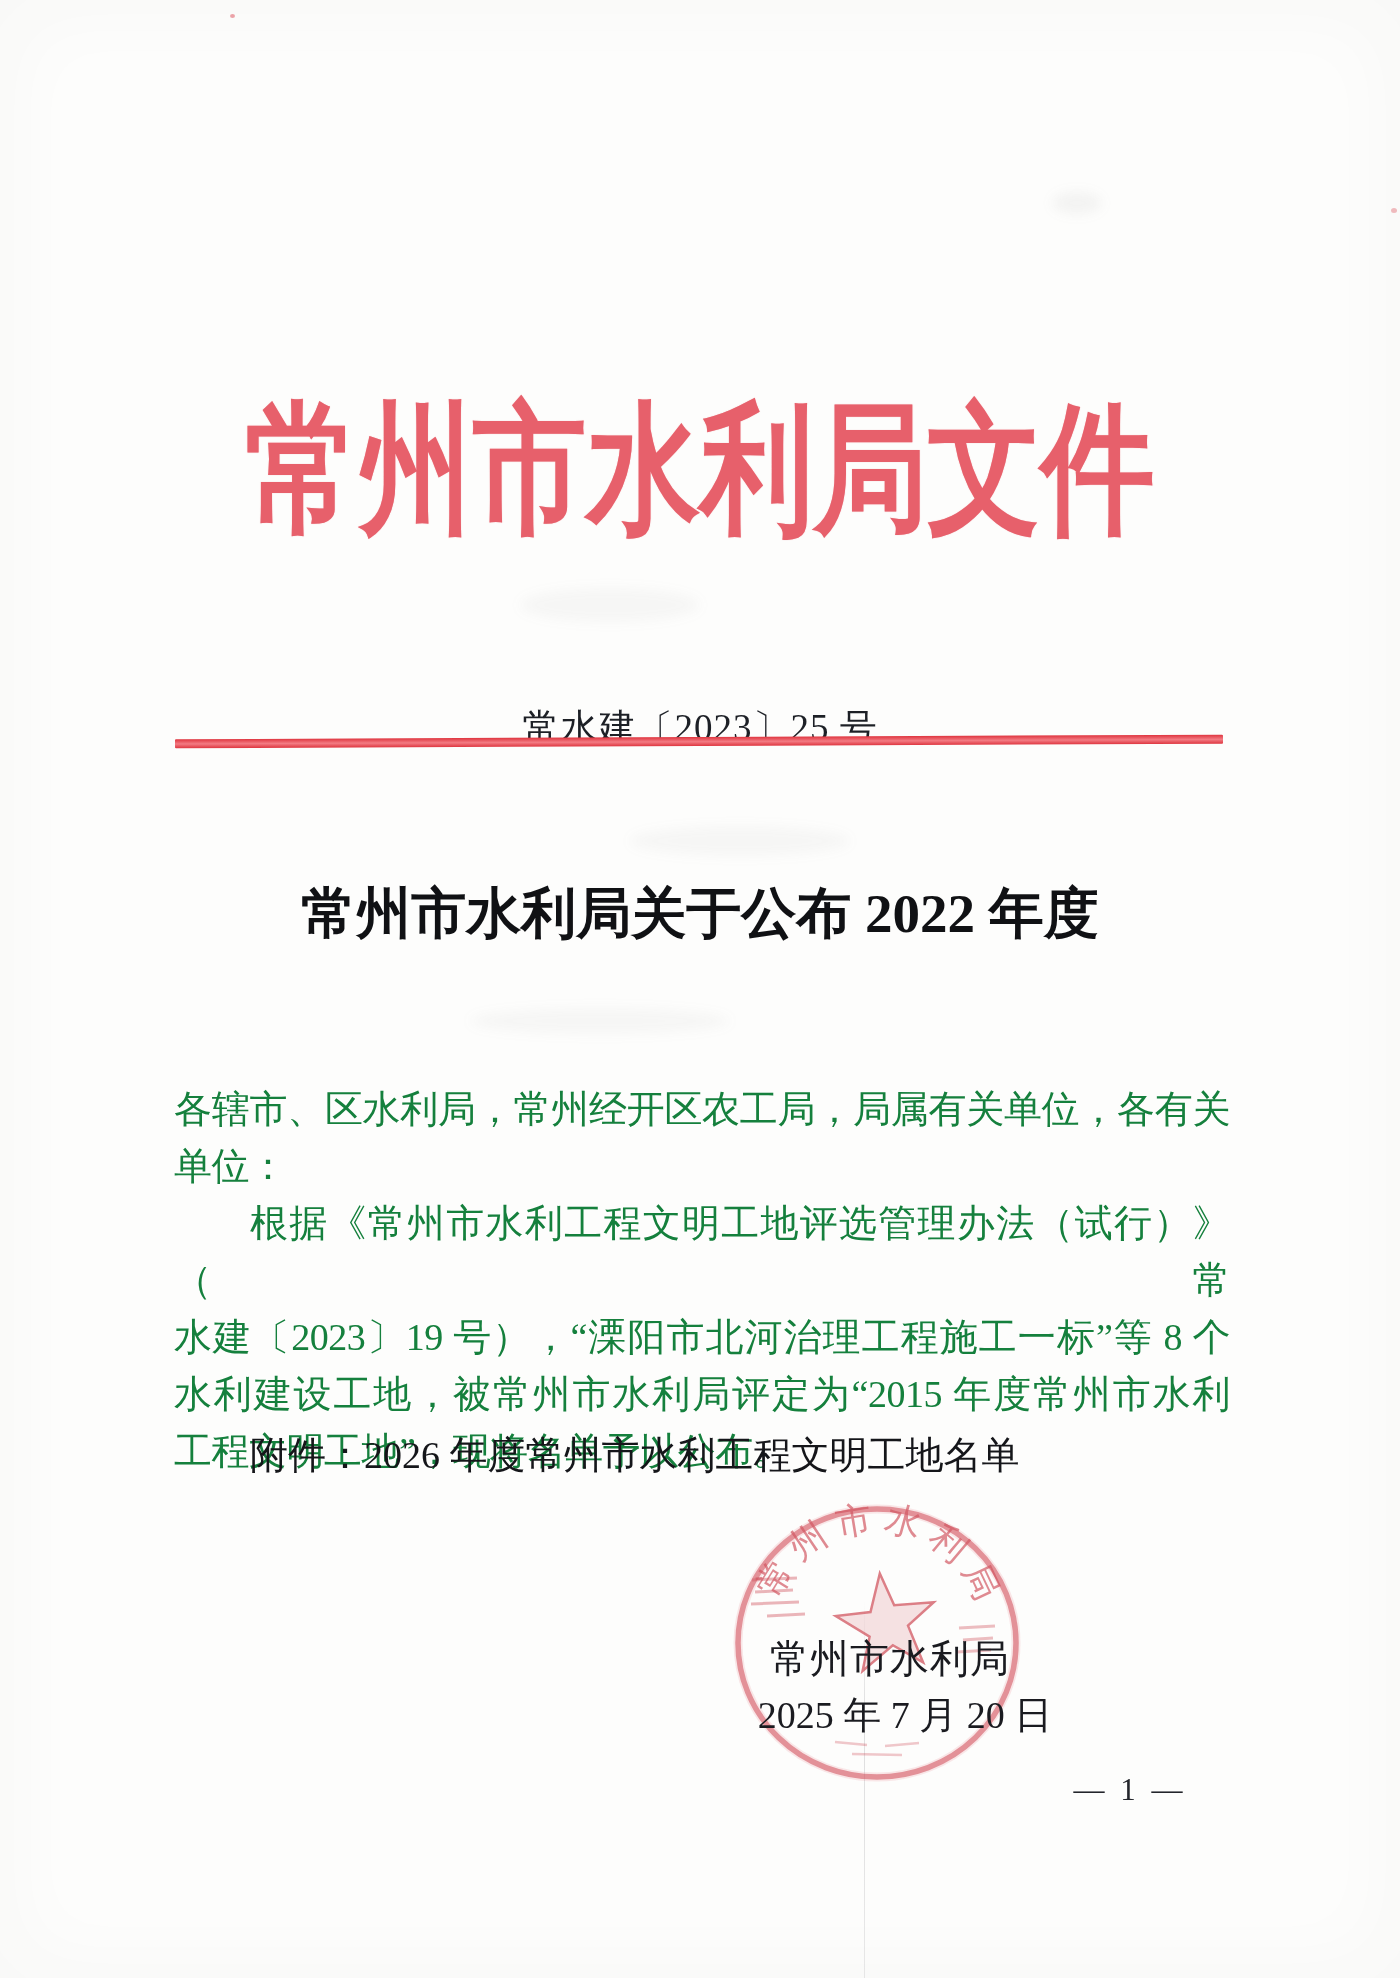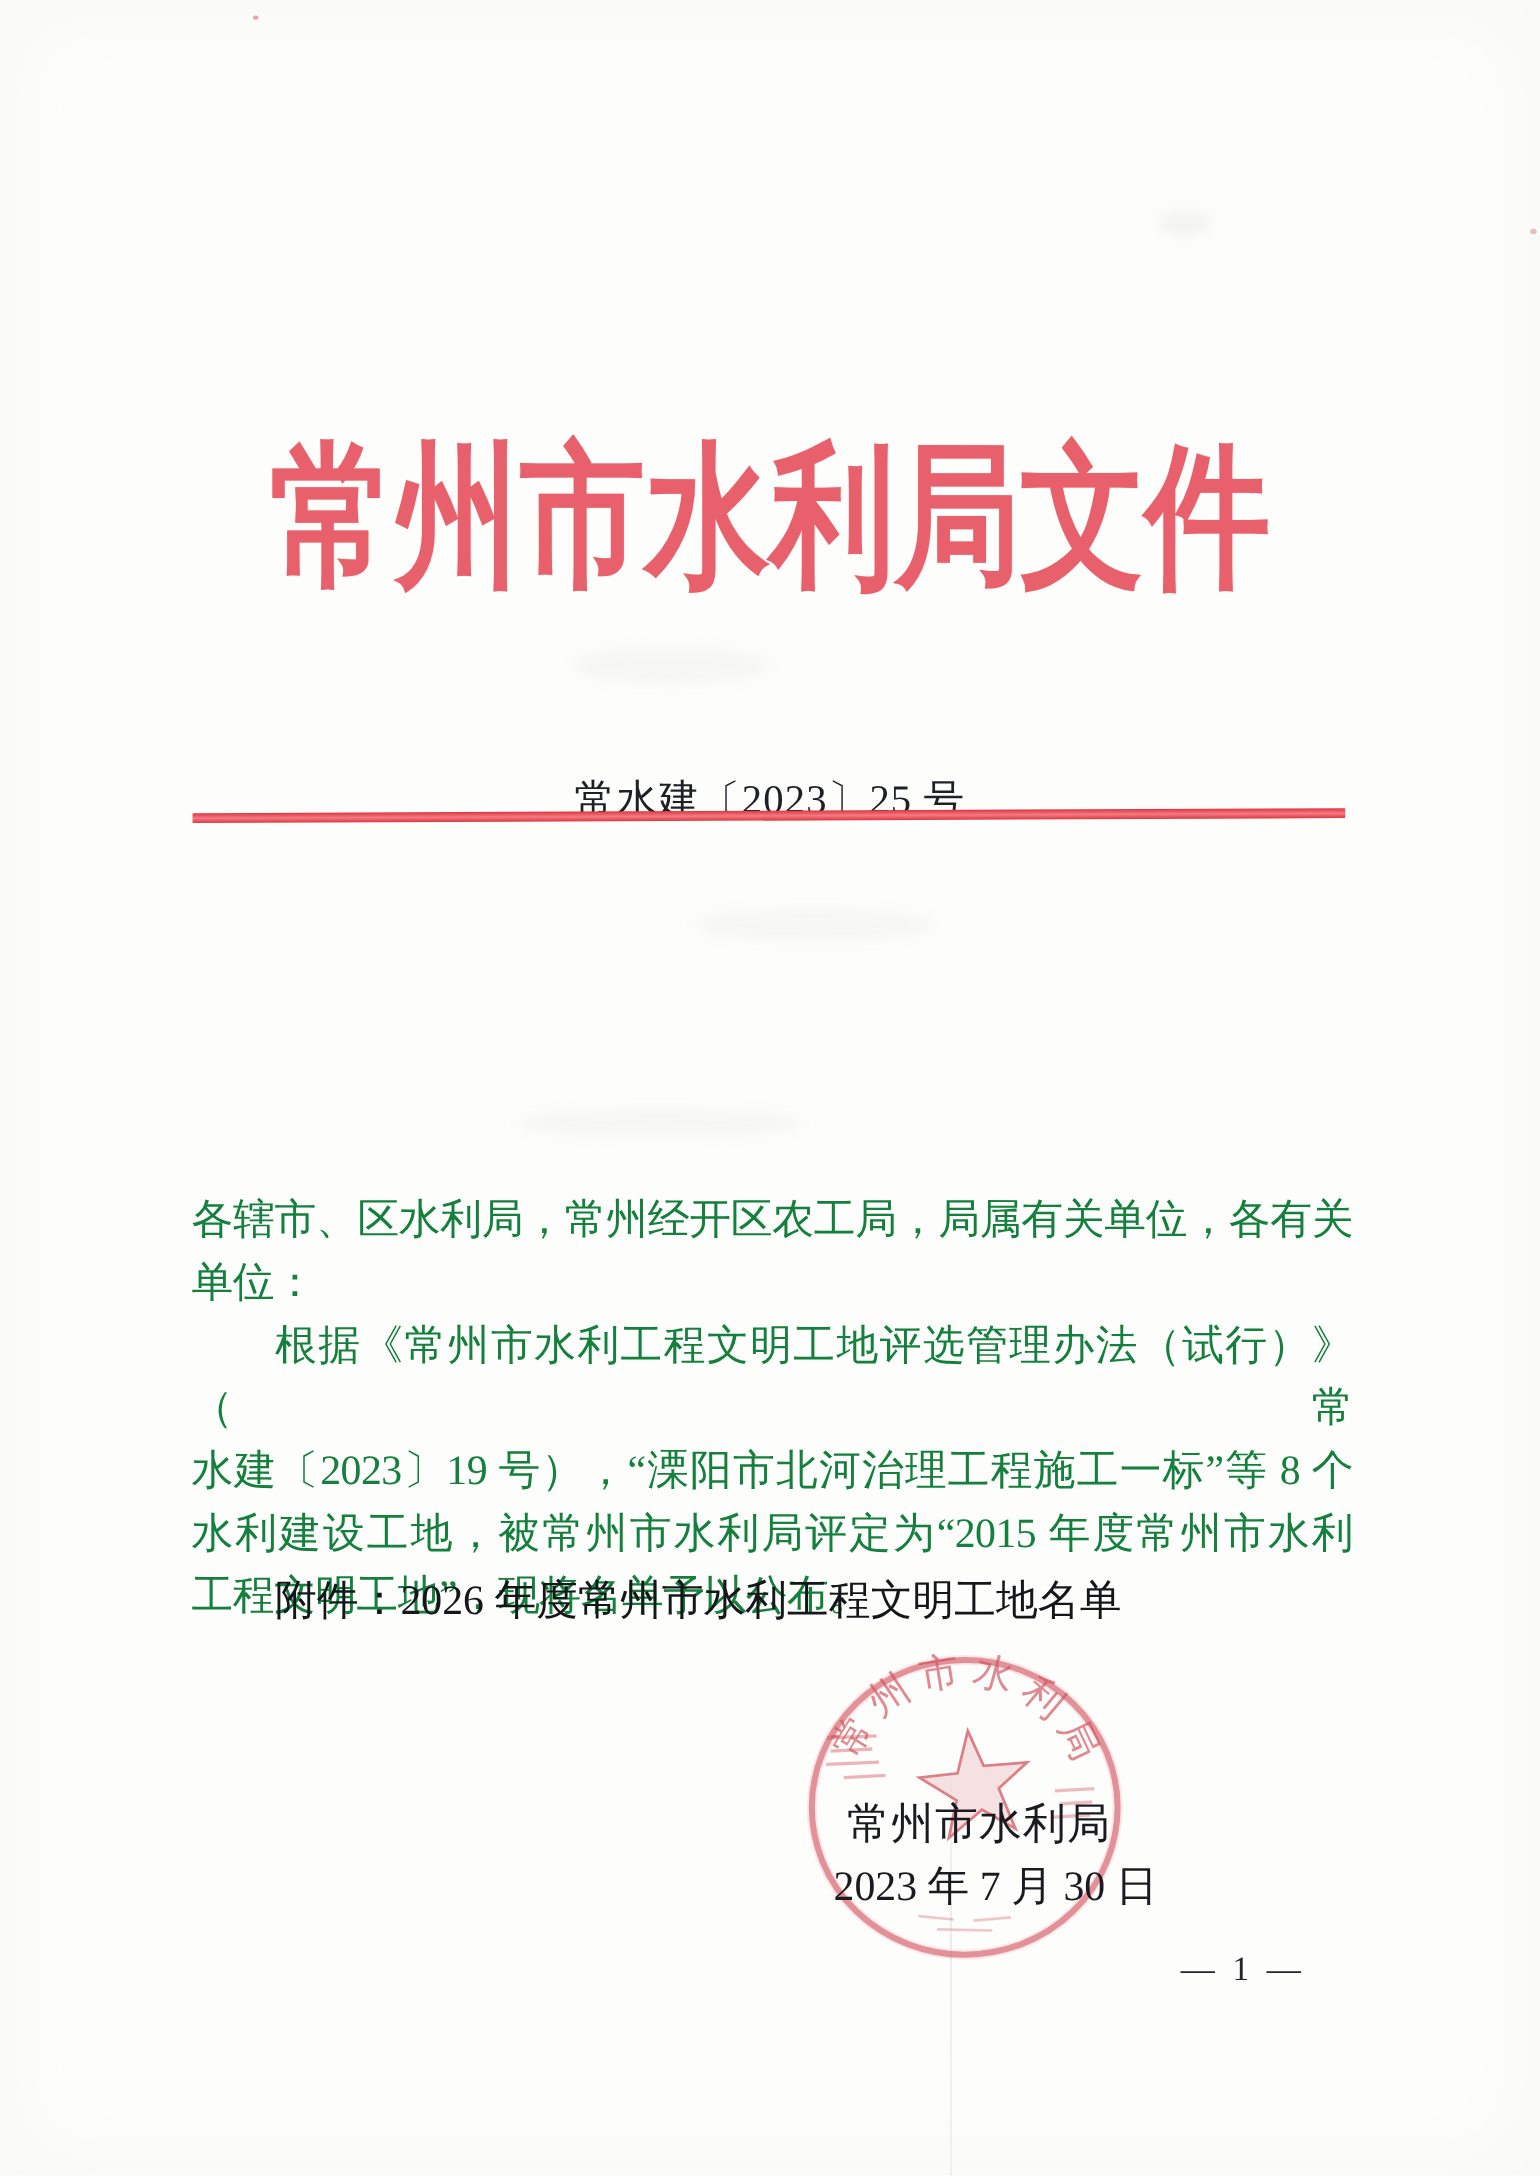--- a/index.html
+++ b/index.html
@@ -164,20 +164,21 @@
   <div class="speck p1"></div>
   <div class="speck p2"></div>
 
   <div class="letterhead">常州市水利局文件</div>
 
   <div class="doc-number">常水建〔2023〕25 号</div>
 
   <div class="red-rule"></div>
 
   <div class="title">
+    <div>常州市水利局关于公布 2022 年度</div>
   </div>
 
   <div class="body-text">
     <div class="body-line justify">各辖市、区水利局，常州经开区农工局，局属有关单位，各有关</div>
     <div class="body-line">单位：</div>
     <div class="body-line justify indent">根据《常州市水利工程文明工地评选管理办法（试行）》（常</div>
     <div class="body-line justify">水建〔2023〕19 号），“溧阳市北河治理工程施工一标”等 8 个</div>
     <div class="body-line justify">水利建设工地，被常州市水利局评定为“2015 年度常州市水利</div>
     <div class="body-line">工程文明工地”，现将名单予以公布。</div>
   </div>
@@ -212,19 +213,19 @@
     </g>
 
     <g stroke="#cd4652" stroke-width="2.5" opacity="0.32">
       <line x1="108" y1="244" x2="140" y2="247"></line>
       <line x1="158" y1="248" x2="192" y2="245"></line>
       <line x1="125" y1="256" x2="175" y2="257"></line>
     </g>
   </svg>
 
   <div class="sig-org">常州市水利局</div>
-  <div class="sig-date">2023 年 7 月 30 日</div>
+  <div class="sig-date">2025 年 7 月 20 日</div>
 
   <div class="fold-line"></div>
 
   <div class="page-number">— 1 —</div>
 
 </div>
 
 </body></html>

